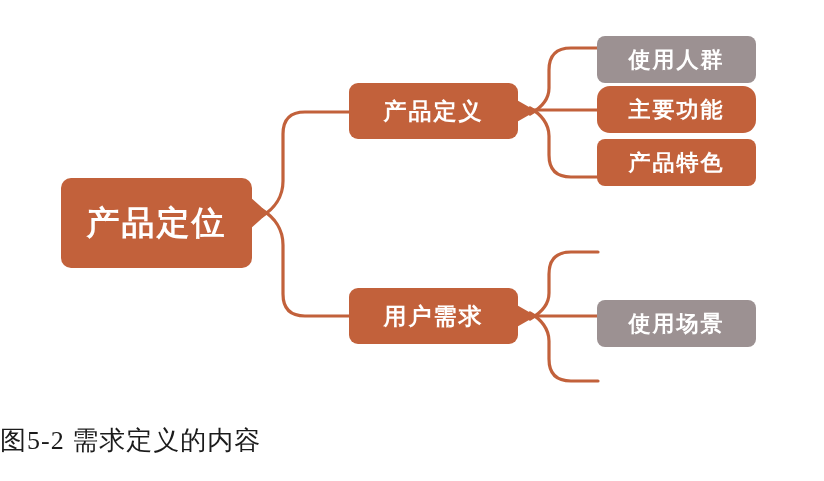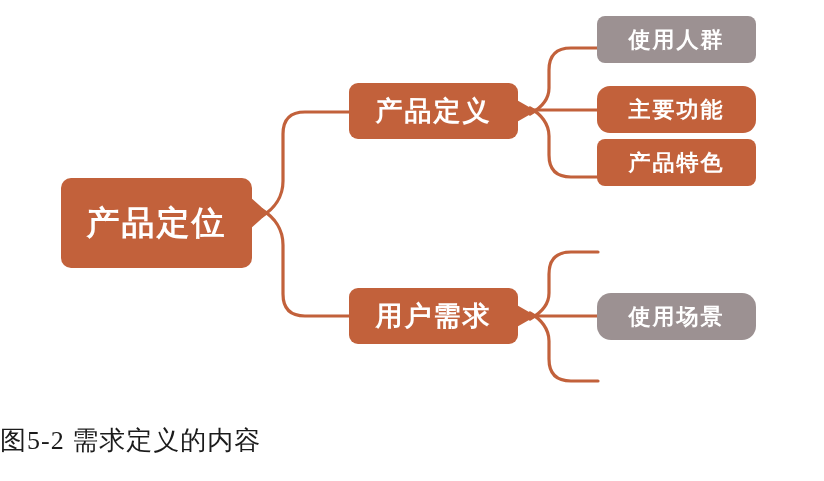--- a/index.html
+++ b/index.html
@@ -51,37 +51,37 @@
 
   .node-root {
     left: 61px; top: 178px;
     width: 191px; height: 90px;
     border-radius: 10px;
     font-size: 33px;
   }
   .node-branch {
     width: 169px; height: 56px;
     border-radius: 9px;
-    font-size: 27px;
+    font-size: 23px;
     font-family: Liberation Serif, serif;
   }
   .branch-1 { left: 349px; top: 83px; }
   .branch-2 { left: 349px; top: 288px; }
 
   .node-leaf {
     left: 597px;
     width: 159px; height: 47px;
     border-radius: 8px;
     font-size: 22px;
   }
-  .leaf-1 { top: 16px; }
+  .leaf-1 { top: 36px; }
   .leaf-2 { top: 86px; border-radius: 13px; }
   .leaf-3 { top: 139px; }
   .leaf-4 { top: 228px; }
-  .leaf-5 { top: 293px; border-radius: 14px; }
+  .leaf-5 { top: 300px; }
   .leaf-6 { top: 357px; }
 
   .figure-caption {
     position: absolute;
     left: 0; right: 0;
     top: 423px;
     text-align: left;
     font-family: "Liberation Serif", serif;
     font-size: 26px;
     letter-spacing: 1px;

